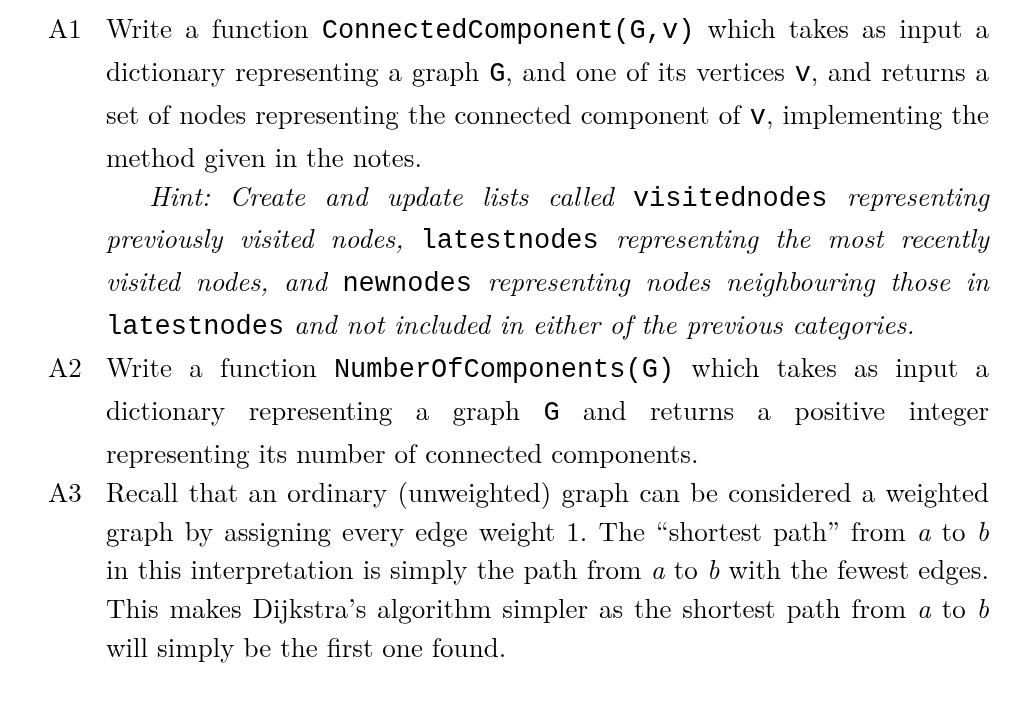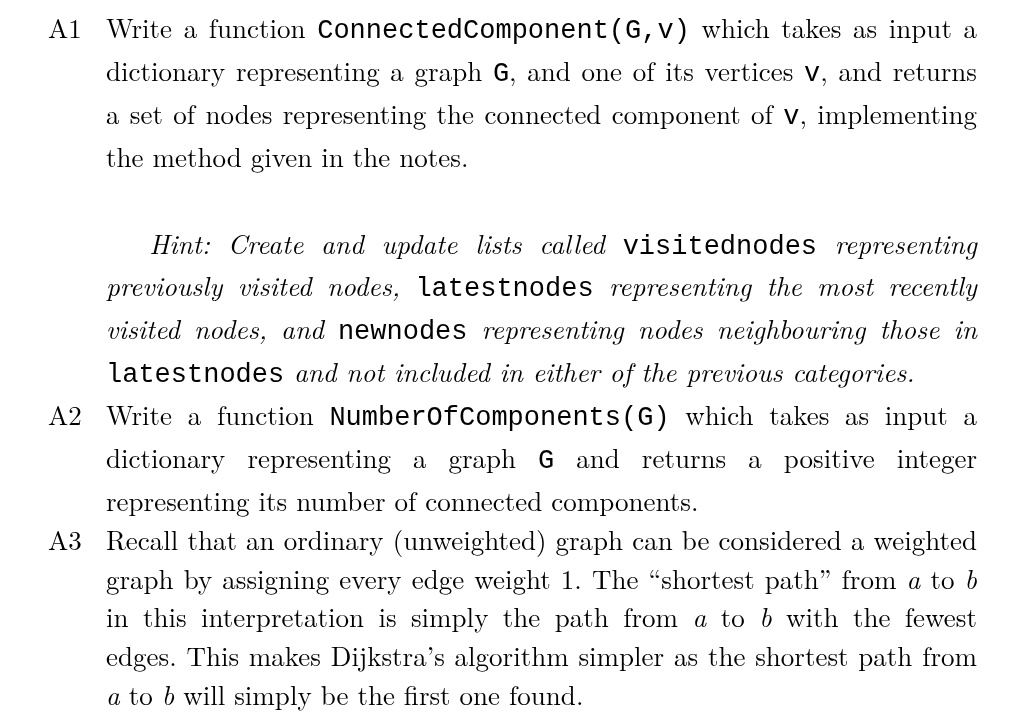--- a/index.html
+++ b/index.html
@@ -8,39 +8,38 @@
     width: 1017px;
     height: 717px;
     background: #ffffff;
     font-family: "Latin Modern Roman", "CMU Serif", "Computer Modern", Georgia, "Times New Roman", serif;
     font-size: 27px;
     line-height: 1.44;
     color: #000000;
     font-kerning: normal;
   }
   .page {
-    padding: 8px 40px 0 48px;
+    padding: 8px 28px 0 48px;
   }
   .item {
     display: flex;
     align-items: flex-start;
     margin-bottom: 0;
   }
   .label {
     flex: 0 0 58px;
     text-align: left;
   }
   .body {
     flex: 1 1 auto;
     text-align: justify;
   }
   .hint {
     font-style: italic;
     text-indent: 1.6em;
-    margin-top: 48px;
   }
   .tt {
     font-family: Liberation Mono, monospace;
     font-style: normal;
     letter-spacing: 0;
   }
   .mi {
     font-style: italic;
     font-family: "Latin Modern Roman", "CMU Serif", Georgia, serif;
   }

